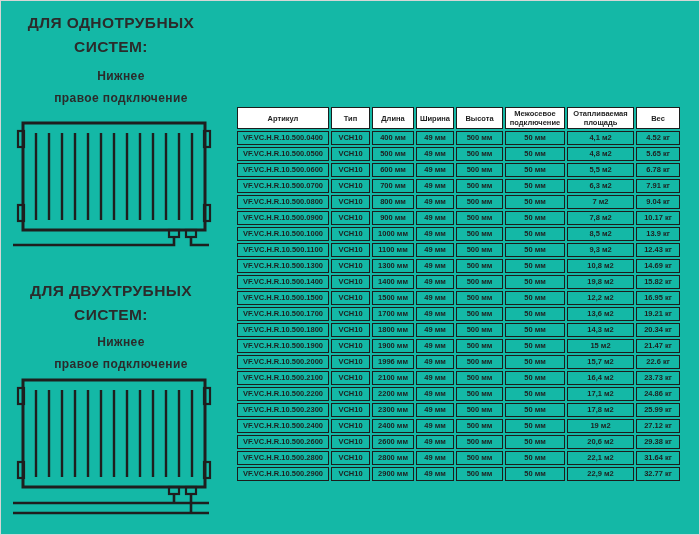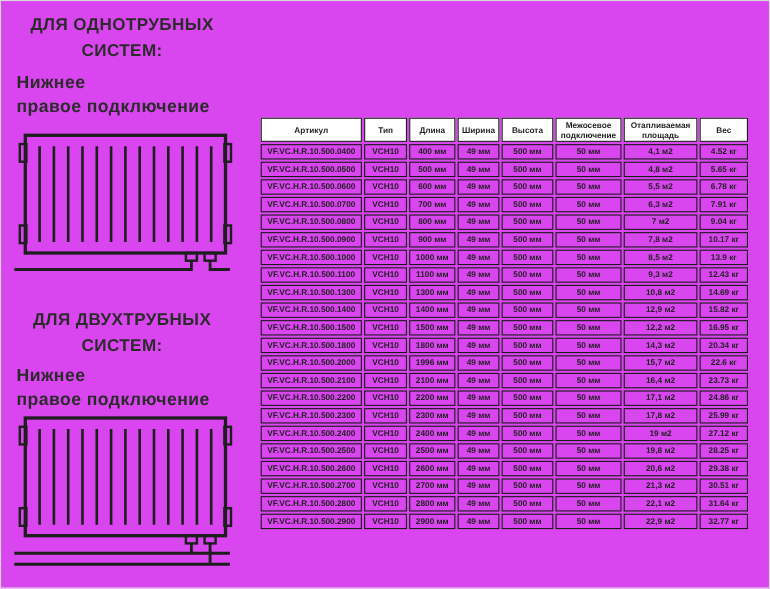--- a/index.html
+++ b/index.html
@@ -1,25 +1,25 @@
 <!DOCTYPE html>
 <html lang="ru"><head>
 <meta charset="utf-8">
 <style>
   html,body{margin:0;padding:0;background:#ffffff;}
   body{font-family:"Liberation Sans","DejaVu Sans",sans-serif;color:#2a2a2a;}
-  #stage{position:relative;width:700px;height:535px;background:#d946ef;
+  #stage{position:relative;width:700px;height:535px;background:#14b8a6;
          border:1px solid #d6d6d6;box-sizing:border-box;overflow:hidden;}
 
   
   .heading{position:absolute;left:4px;width:212px;text-align:center;
            font-size:15.5px;font-weight:bold;line-height:24px;letter-spacing:0.4px;
            color:#2b2b2b;}
-  .subtitle{position:absolute;left:14px;width:212px;text-align:left;
-            font-size:16px;font-weight:bold;line-height:22px;letter-spacing:0.4px;
+  .subtitle{position:absolute;left:14px;width:212px;text-align:center;
+            font-size:12px;font-weight:bold;line-height:22px;letter-spacing:0.4px;
             color:#2b2b2b;}
   .diagram{position:absolute;left:8px;width:210px;}
 
   
   .table-wrap{position:absolute;left:234px;top:104px;width:452px;}
   table[data-name="spec-table"]{
     border-collapse:separate;border-spacing:2px;table-layout:fixed;width:447px;
   }
   table[data-name="spec-table"] th,
   table[data-name="spec-table"] td{
@@ -241,44 +241,64 @@
             <td data-name="table-cell">10,8 м2</td>
             <td data-name="table-cell">14.69 кг</td>
           </tr>
           <tr data-name="table-row">
             <td data-name="table-cell">VF.VC.H.R.10.500.1400</td>
             <td data-name="table-cell">VCH10</td>
             <td data-name="table-cell">1400 мм</td>
             <td data-name="table-cell">49 мм</td>
             <td data-name="table-cell">500 мм</td>
             <td data-name="table-cell">50 мм</td>
-            <td data-name="table-cell">12,9 м2</td>
+            <td data-name="table-cell">19,8 м2</td>
             <td data-name="table-cell">15.82 кг</td>
           </tr>
           <tr data-name="table-row">
             <td data-name="table-cell">VF.VC.H.R.10.500.1500</td>
             <td data-name="table-cell">VCH10</td>
             <td data-name="table-cell">1500 мм</td>
             <td data-name="table-cell">49 мм</td>
             <td data-name="table-cell">500 мм</td>
             <td data-name="table-cell">50 мм</td>
             <td data-name="table-cell">12,2 м2</td>
             <td data-name="table-cell">16.95 кг</td>
           </tr>
           <tr data-name="table-row">
+            <td data-name="table-cell">VF.VC.H.R.10.500.1700</td>
+            <td data-name="table-cell">VCH10</td>
+            <td data-name="table-cell">1700 мм</td>
+            <td data-name="table-cell">49 мм</td>
+            <td data-name="table-cell">500 мм</td>
+            <td data-name="table-cell">50 мм</td>
+            <td data-name="table-cell">13,6 м2</td>
+            <td data-name="table-cell">19.21 кг</td>
+          </tr>
+          <tr data-name="table-row">
             <td data-name="table-cell">VF.VC.H.R.10.500.1800</td>
             <td data-name="table-cell">VCH10</td>
             <td data-name="table-cell">1800 мм</td>
             <td data-name="table-cell">49 мм</td>
             <td data-name="table-cell">500 мм</td>
             <td data-name="table-cell">50 мм</td>
             <td data-name="table-cell">14,3 м2</td>
             <td data-name="table-cell">20.34 кг</td>
           </tr>
           <tr data-name="table-row">
+            <td data-name="table-cell">VF.VC.H.R.10.500.1900</td>
+            <td data-name="table-cell">VCH10</td>
+            <td data-name="table-cell">1900 мм</td>
+            <td data-name="table-cell">49 мм</td>
+            <td data-name="table-cell">500 мм</td>
+            <td data-name="table-cell">50 мм</td>
+            <td data-name="table-cell">15 м2</td>
+            <td data-name="table-cell">21.47 кг</td>
+          </tr>
+          <tr data-name="table-row">
             <td data-name="table-cell">VF.VC.H.R.10.500.2000</td>
             <td data-name="table-cell">VCH10</td>
             <td data-name="table-cell">1996 мм</td>
             <td data-name="table-cell">49 мм</td>
             <td data-name="table-cell">500 мм</td>
             <td data-name="table-cell">50 мм</td>
             <td data-name="table-cell">15,7 м2</td>
             <td data-name="table-cell">22.6 кг</td>
           </tr>
           <tr data-name="table-row">
@@ -315,50 +335,30 @@
             <td data-name="table-cell">VF.VC.H.R.10.500.2400</td>
             <td data-name="table-cell">VCH10</td>
             <td data-name="table-cell">2400 мм</td>
             <td data-name="table-cell">49 мм</td>
             <td data-name="table-cell">500 мм</td>
             <td data-name="table-cell">50 мм</td>
             <td data-name="table-cell">19 м2</td>
             <td data-name="table-cell">27.12 кг</td>
           </tr>
           <tr data-name="table-row">
-            <td data-name="table-cell">VF.VC.H.R.10.500.2500</td>
-            <td data-name="table-cell">VCH10</td>
-            <td data-name="table-cell">2500 мм</td>
-            <td data-name="table-cell">49 мм</td>
-            <td data-name="table-cell">500 мм</td>
-            <td data-name="table-cell">50 мм</td>
-            <td data-name="table-cell">19,8 м2</td>
-            <td data-name="table-cell">28.25 кг</td>
-          </tr>
-          <tr data-name="table-row">
             <td data-name="table-cell">VF.VC.H.R.10.500.2600</td>
             <td data-name="table-cell">VCH10</td>
             <td data-name="table-cell">2600 мм</td>
             <td data-name="table-cell">49 мм</td>
             <td data-name="table-cell">500 мм</td>
             <td data-name="table-cell">50 мм</td>
             <td data-name="table-cell">20,6 м2</td>
             <td data-name="table-cell">29.38 кг</td>
           </tr>
           <tr data-name="table-row">
-            <td data-name="table-cell">VF.VC.H.R.10.500.2700</td>
-            <td data-name="table-cell">VCH10</td>
-            <td data-name="table-cell">2700 мм</td>
-            <td data-name="table-cell">49 мм</td>
-            <td data-name="table-cell">500 мм</td>
-            <td data-name="table-cell">50 мм</td>
-            <td data-name="table-cell">21,3 м2</td>
-            <td data-name="table-cell">30.51 кг</td>
-          </tr>
-          <tr data-name="table-row">
             <td data-name="table-cell">VF.VC.H.R.10.500.2800</td>
             <td data-name="table-cell">VCH10</td>
             <td data-name="table-cell">2800 мм</td>
             <td data-name="table-cell">49 мм</td>
             <td data-name="table-cell">500 мм</td>
             <td data-name="table-cell">50 мм</td>
             <td data-name="table-cell">22,1 м2</td>
             <td data-name="table-cell">31.64 кг</td>
           </tr>
           <tr data-name="table-row">

